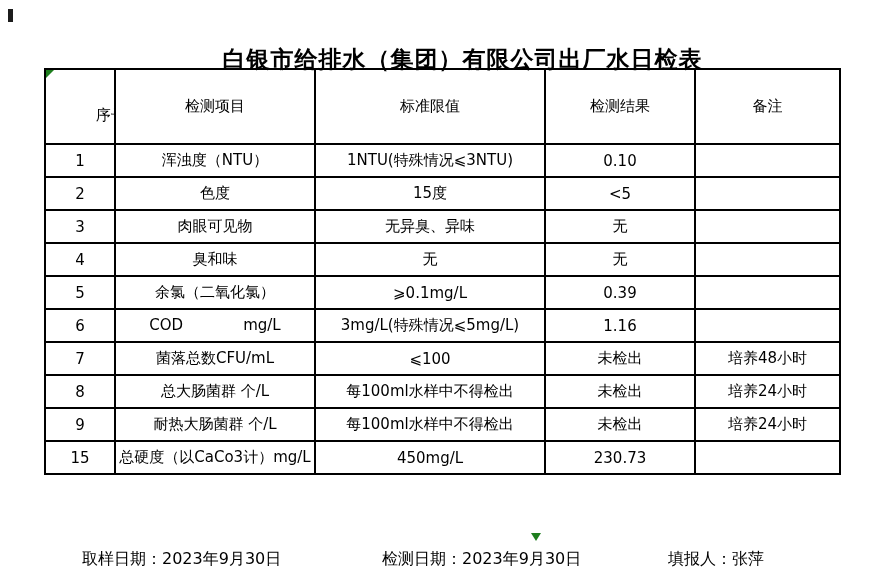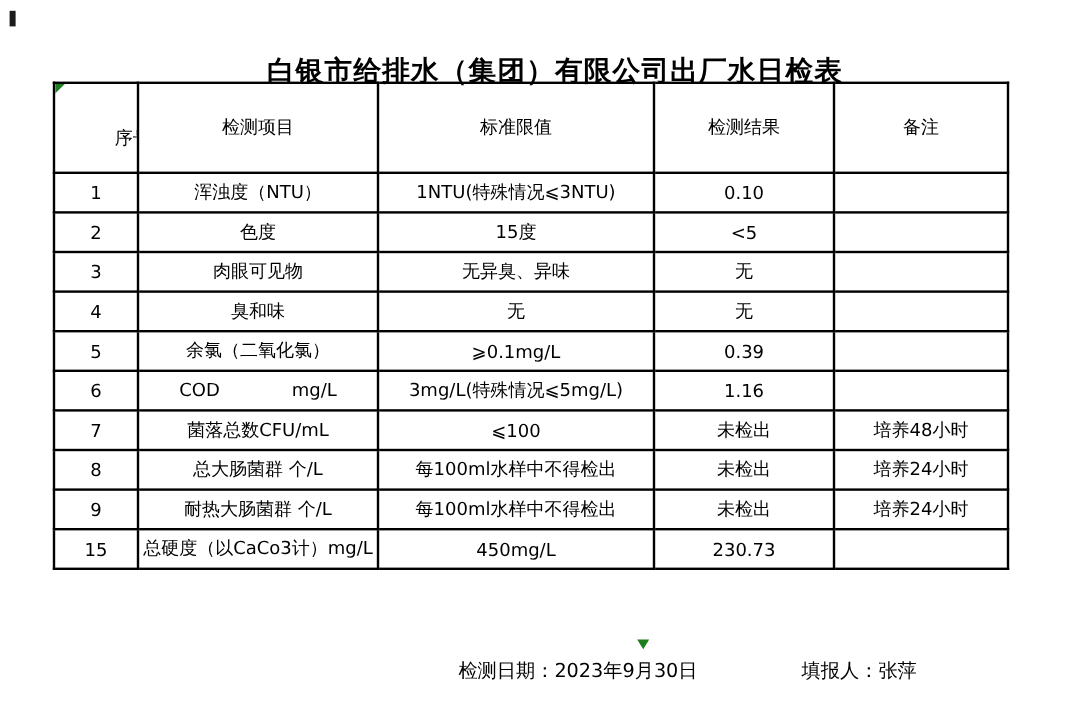--- a/index.html
+++ b/index.html
@@ -167,17 +167,18 @@
     <td>450mg/L</td>
     <td>230.73</td>
     <td></td>
   </tr>
       </tbody>
   </table>
 
   <span class="bottom-triangle"></span>
 
   <div class="footer">
+    <span class="f-item f-sampling">取样日期：2023年9月30日</span>
     <span class="f-item f-testing">检测日期：2023年9月30日</span>
     <span class="f-item f-reporter">填报人：张萍</span>
   </div>
 
 </div>
 
 </body></html>

